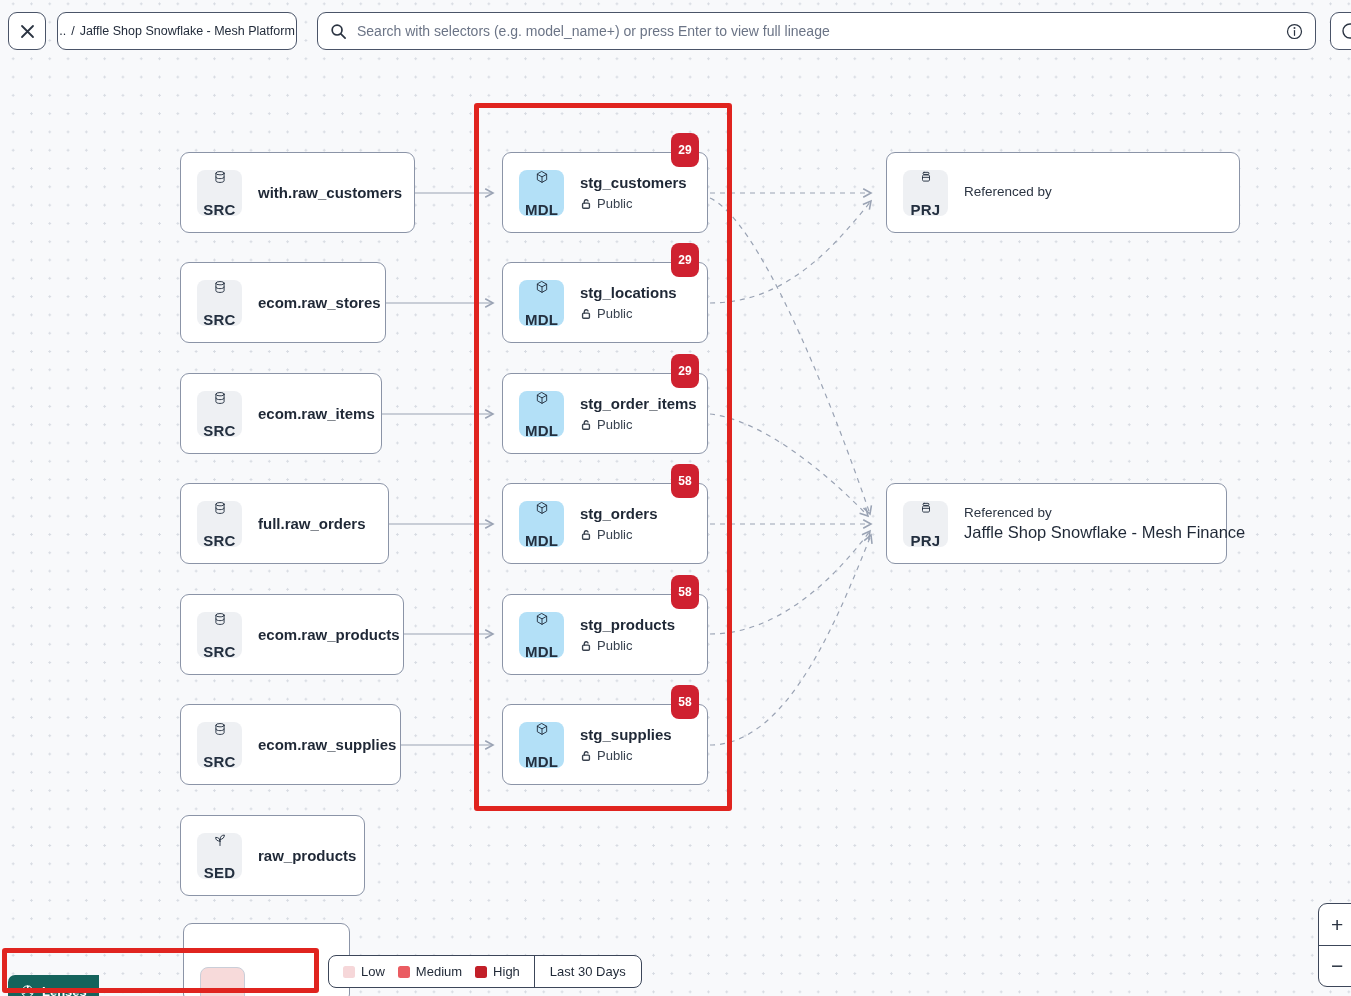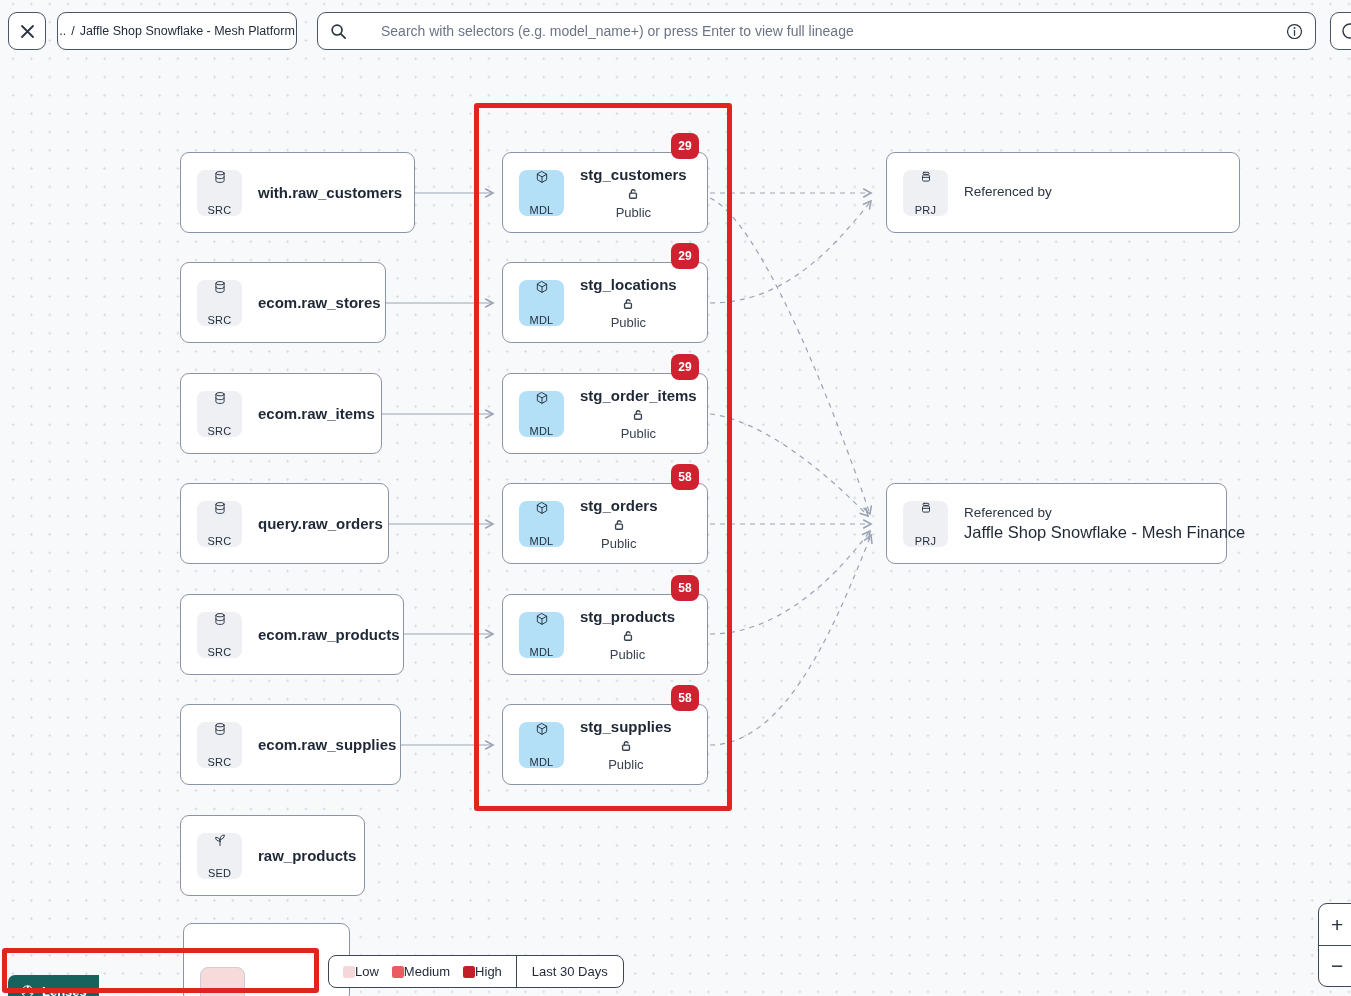--- a/index.html
+++ b/index.html
@@ -20,44 +20,44 @@
 
   
   .tb-box {
     position:absolute; top:12px; height:38px; background:#fff;
     border:1.5px solid #4a5468; border-radius:9px;
     display:flex; align-items:center;
   }
   .close-btn { left:8px; width:38px; justify-content:center; cursor:pointer; }
   .crumb { left:57px; width:240px; justify-content:center; font-size:12.5px; color:#242d3c; gap:5px; padding:0 10px; white-space:nowrap; }
   .searchbar { left:317px; width:999px; padding:0 12px; gap:10px; }
-  .searchbar .ph { flex:1; font-size:14px; color:#6b7486; white-space:nowrap; overflow:hidden;margin-left:24px; }
+  .searchbar .ph { flex:1; font-size:14px; color:#6b7486; white-space:nowrap; overflow:hidden; }
   .extra-btn { left:1330px; width:40px; padding-left:10px; }
 
   
   .node {
     position:absolute; background:#fff; border:1.3px solid #8b94a7;
     border-radius:9px; display:flex; align-items:center; padding:0 16px; gap:16px;
   }
   .iconbox {
     width:45px; height:46px; border-radius:8px; background:#eef0f3;
     display:flex; flex-direction:column; align-items:center; justify-content:center;
     flex:none; gap:0px;
   }
-  .iconbox .ib-label { font-size:11px; font-weight:400; color:#232f3f; letter-spacing:.2px; line-height:12px;margin-top:20px; }
+  .iconbox .ib-label { font-size:15px; font-weight:700; color:#232f3f; letter-spacing:.2px; line-height:12px;margin-top:20px; }
   .iconbox svg { width:18px; height:18px; stroke:#232f3f; fill:none; stroke-width:1.6; stroke-linecap:round; stroke-linejoin:round; }
   .iconbox.mdl { background:#b3e0f7; }
   .iconbox.pink { background:#f7dada; border:1px solid #c9ced8; }
   .node .title { font-size:15px; font-weight:600; color:#1f2836; white-space:nowrap; }
-  .node .sub { display:flex; align-items:center; gap:5px; font-size:13px; color:#39424f; margin-top:4px;flex-direction:column; }
+  .node .sub { display:flex; align-items:center; gap:5px; font-size:13px; color:#39424f; margin-top:4px; }
   .node .sub svg { width:12px; height:12px; stroke:#39424f; fill:none; stroke-width:1.6; stroke-linecap:round; }
   .node .kicker { font-size:13.5px; color:#2b3442; margin-bottom:3px; }
   .node .big-title { font-size:16.5px; font-weight:500; color:#1f2836; white-space:nowrap; }
   .badge {
-    position:absolute; top:-20px; right:8px; min-width:28px; height:26px; padding:0 7px;
+    position:absolute; top:-20px; right:8px; min-width:28px; height:34px; padding:0 7px;
     background:#cf2130; color:#fff; font-size:12px; font-weight:700;
     border-radius:8px; display:flex; align-items:center; justify-content:center;
   }
 
   
   .hl { position:absolute; border:5px solid #e0241f; border-radius:3px; pointer-events:none; z-index:30; }
   .hl-models { left:474px; top:103px; width:258px; height:708px; }
   .hl-lenses { left:2px; top:948px; width:317px; height:45px; }
 
   
@@ -75,21 +75,21 @@
   }
   .lens-dd svg.qh { width:17px; height:17px; stroke:#232f3f; fill:none; stroke-width:1.5; stroke-linecap:round; stroke-linejoin:round; }
   .lens-dd svg.chev { width:13px; height:13px; stroke:#232f3f; fill:none; stroke-width:1.8; stroke-linecap:round; margin-left:4px; }
 
   .legend {
     position:absolute; left:328px; top:955px; height:33px; z-index:20;
     background:#fff; border:1.3px solid #3c4659; border-radius:8px;
     display:flex; align-items:stretch; overflow:hidden;
   }
   .legend .cells { display:flex; align-items:center; gap:13px; padding:0 14px; }
-  .legend .item { display:flex; align-items:center; font-size:13px; color:#1f2836; }
+  .legend .item { display:flex; align-items:center; gap:6px; font-size:13px; color:#1f2836; }
   .legend .sw { width:12px; height:12px; border-radius:2.5px; }
   .legend .range { display:flex; align-items:center; padding:0 15px; border-left:1.3px solid #3c4659; font-size:13px; color:#1f2836; }
 
   .zoomctl {
     position:absolute; left:1318px; top:903px; width:44px; z-index:20;
     background:#fff; border:1.3px solid #3c4659; border-radius:9px; overflow:hidden;
   }
   .zoomctl .zbtn { height:41px; display:flex; align-items:center; justify-content:flex-start; padding-left:12px;
     font-size:21px; color:#2b3442; cursor:pointer; }
   .zoomctl .zbtn + .zbtn { border-top:1.3px solid #3c4659; }
@@ -162,21 +162,21 @@
     </div>
       <div class="node" style="left: 180px; top: 483px; width: 209px; height: 81px;">
       <span class="iconbox">
           <svg viewBox="0 0 24 24">
             <ellipse cx="12" cy="5.5" rx="7" ry="2.8"></ellipse>
             <path d="M5 5.5 V12 c0 1.6 3.1 2.8 7 2.8 s7 -1.2 7 -2.8 V5.5"></path>
             <path d="M5 12 V18.5 c0 1.6 3.1 2.8 7 2.8 s7 -1.2 7 -2.8 V12"></path>
           </svg>
         <span class="ib-label">SRC</span>
         </span>
-      <span class="title">query.raw_orders</span>
+      <span class="title">full.raw_orders</span>
     </div>
       <div class="node" style="left: 180px; top: 594px; width: 224px; height: 81px;">
       <span class="iconbox">
           <svg viewBox="0 0 24 24">
             <ellipse cx="12" cy="5.5" rx="7" ry="2.8"></ellipse>
             <path d="M5 5.5 V12 c0 1.6 3.1 2.8 7 2.8 s7 -1.2 7 -2.8 V5.5"></path>
             <path d="M5 12 V18.5 c0 1.6 3.1 2.8 7 2.8 s7 -1.2 7 -2.8 V12"></path>
           </svg>
         <span class="ib-label">SRC</span>
         </span>

